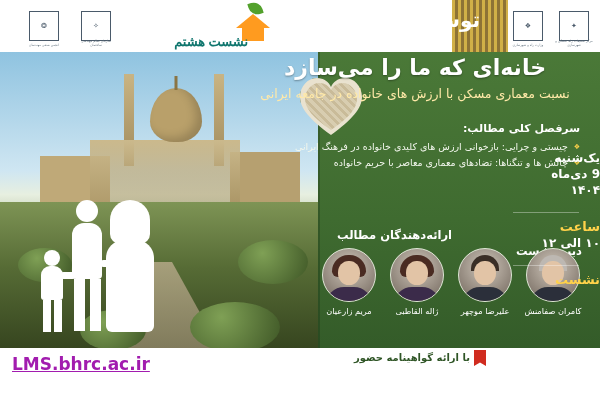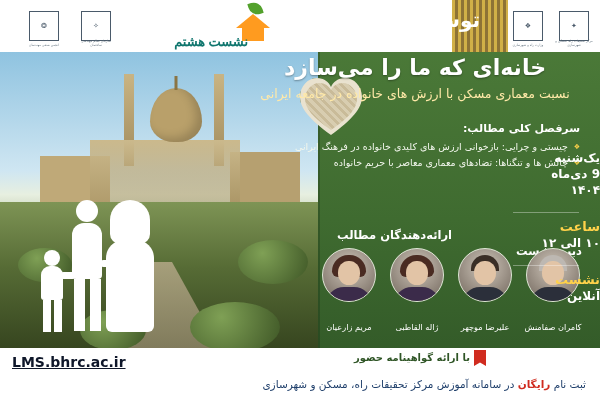--- a/index.html
+++ b/index.html
@@ -185,21 +185,21 @@
     width:28px;height:16px;border-radius:14px 14px 0 0;background:#3a2e26;
   }
   .sp .ph .shoulders{
     position:absolute;left:50%;bottom:-4px;transform:translateX(-50%);
     width:46px;height:18px;border-radius:22px 22px 0 0;background:#2b2f3a;
   }
   .sp.f .hair{background:#4a2b22;width:34px;height:22px;border-radius:17px 17px 6px 6px;}
   .sp.f .shoulders{background:#3b2b4a;}
   .sp.old .hair{background:#bdb8b2;}
   .sp .nm{
-    margin-top:20px;font-size:8.2px;color:#ffffff;white-space:nowrap;
+    margin-top:4px;font-size:8.2px;color:#ffffff;white-space:nowrap;
     line-height:11px;
   }
 
   
   .sidebar{
     position:absolute;right:0;top:150px;width:108px;text-align:right;
     color:#ffffff;direction:rtl;
   }
   .sidebar .blk{margin-bottom:14px;}
   .sidebar .lbl{font-size:13px;color:#ffd24a;font-weight:bold;line-height:16px;}
@@ -228,21 +228,21 @@
     clip-path:path("M26 47 C8 35 0 25 0 16 C0 7 7 0 14 0 C20 0 24 3 26 7 C28 3 32 0 38 0 C45 0 52 7 52 16 C52 25 44 35 26 47 Z");
   }
 
   
   .bottombar{
     position:absolute;left:0;bottom:0;width:600px;height:52px;
     background:#ffffff;
   }
   .bottombar .siteurl{
     position:absolute;left:12px;top:6px;
-    color:#0f172a;font-size:14px;font-weight:bold;
+    color:#a21caf;font-size:17px;font-weight:bold;
     font-family:"DejaVu Sans","Liberation Sans",sans-serif;
   }
   .regline{
     position:absolute;right:14px;top:30px;
     font-size:10.5px;color:#1f3f6b;direction:rtl;white-space:nowrap;
   }
   .regline b{color:#d02b1f;}
   .cert{
     position:absolute;right:130px;top:4px;
     font-size:10px;color:#2f5526;font-weight:bold;direction:rtl;white-space:nowrap;
@@ -390,30 +390,24 @@
       <div class="val">۱۴۰۴</div>
     </div>
     <div class="hr"></div>
     <div class="blk">
       <div class="lbl">ساعت</div>
       <div class="val">۱۰ الی ۱۲</div>
     </div>
     <div class="hr"></div>
     <div class="blk">
       <div class="lbl">نشست</div>
-      <div class="val">آنلاین</div>
     </div>
   </div>
 
   <div class="bottombar">
     <a class="siteurl" href="#">LMS.bhrc.ac.ir</a>
     <div class="cert">
       <span class="ribbon"></span>
       <span>با ارائه گواهینامه حضور</span>
     </div>
-    <div class="regline">
-      <span>ثبت نام</span>
-      <b>رایگان</b>
-      <span>در سامانه آموزش مرکز تحقیقات راه، مسکن و شهرسازی</span>
-    </div>
   </div>
 
 </div>
 
 </body></html>

